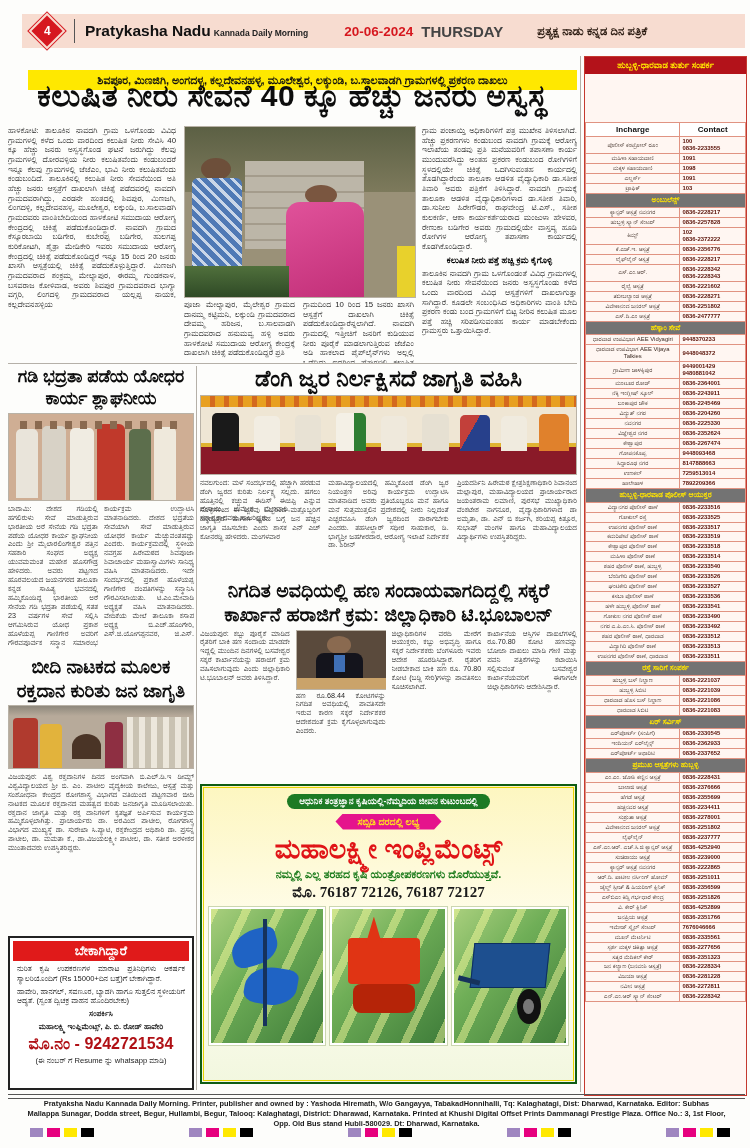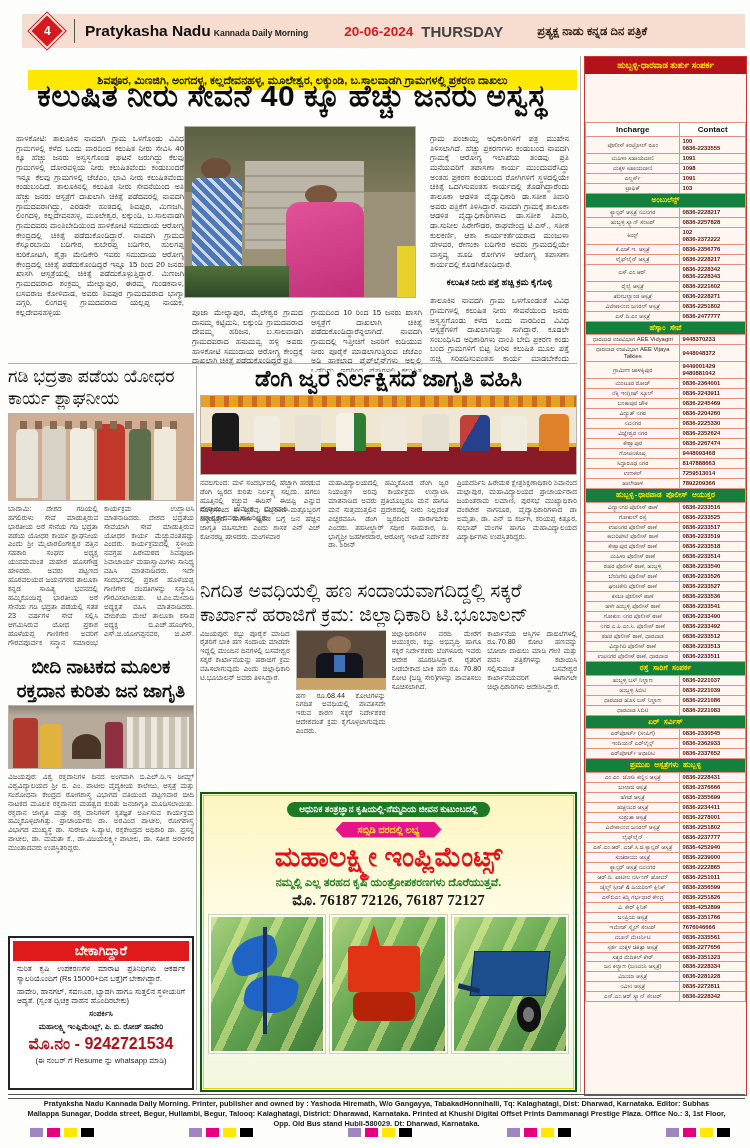--- a/index.html
+++ b/index.html
@@ -17,52 +17,52 @@
   .hdr-day{color:#444;font-weight:bold;font-size:15px;margin-left:8px;}
   .hdr-tagline{font-weight:bold;font-size:11.5px;color:#2a1a10;margin-left:34px;}
   .date-box{position:absolute;right:0;top:0;height:34px;width:172px;background:#e2241d;
     display:flex;align-items:center;justify-content:center;clip-path:polygon(12% 0,100% 0,100% 100%,0 100%);}
   .date-box span{color:#fff;font-weight:bold;font-size:11.5px;}
   
   .kicker{left:28px;top:70px;width:549px;height:20px;background:#ffe800;display:flex;align-items:center;justify-content:center;
     font-weight:bold;font-size:11px;color:#111;}
   .headline{left:8px;top:79px;width:569px;text-align:center;font-weight:800;font-size:30px;color:#0d0d0d;letter-spacing:.5px;}
   .lead-block{left:8px;top:126px;width:569px;height:238px;}
-  .news{font-size:7.8px;line-height:1.24;text-align:justify;color:#262626;margin:8px;overflow:hidden;}
+  .news{font-size:7.8px;line-height:1.24;text-align:justify;color:#262626;margin:0;overflow:hidden;}
   .lead-col1{position:absolute;left:0;top:0;width:168px;height:238px;}
   .lead-photo{position:absolute;left:176px;top:0;width:230px;height:170px;}
   .lead-col2a{position:absolute;left:176px;top:174px;width:111px;height:64px;}
   .lead-col2b{position:absolute;left:295px;top:174px;width:111px;height:64px;}
   .lead-col3{position:absolute;left:414px;top:0;width:155px;height:238px;overflow:hidden;}
   .subhead{font-size:8.5px;font-weight:bold;text-align:center;margin:3px 0;color:#000;}
   
   .photo{position:relative;overflow:hidden;border:1px solid #b9b2a6;background:#9a9178;}
   .ph{position:absolute;}
   
   .vrule{width:1px;background:#b5b0a8;}
   .leftcol{left:8px;top:366px;width:186px;height:726px;}
   .rightcol{left:200px;top:366px;width:377px;height:726px;}
-  .h2a{font-weight:400;font-size:17.5px;text-align:left;line-height:1.25;color:#0d0d0d;margin:0 0 3px 0;}
+  .h2a{font-weight:700;font-size:17.5px;text-align:center;line-height:1.25;color:#0d0d0d;margin:0 0 3px 0;}
   .h2b{font-weight:800;font-size:22.5px;text-align:center;color:#0d0d0d;margin:0;}
   .h2c{font-weight:800;font-size:18.5px;text-align:center;line-height:1.3;color:#0d0d0d;margin:4px 0 2px 0;}
   .twocol{column-count:2;column-gap:6px;height:146px;margin-top:4px;}
   .threecol{column-count:3;column-gap:8px;height:94px;margin-top:4px;}
   .small-news{font-size:7.2px;line-height:1.24;text-align:justify;color:#262626;margin:0;}
   .sugar-row{display:flex;gap:6px;height:142px;margin-top:2px;}
   .sugar-row>div{flex:1;overflow:hidden;}
   
   .wanted{border:2px solid #222;margin-top:5px;height:150px;background:#fff;}
   .wanted-title{background:#e01a1a;color:#fff;font-weight:bold;font-size:13px;text-align:center;padding:2px 0;margin:3px;}
   .wanted p{margin:3px 7px;font-size:7.6px;line-height:1.3;text-align:justify;color:#222;}
   .wanted .contact-label{text-align:center;font-weight:bold;}
   .wanted .company{text-align:center;font-weight:bold;}
   .wanted-phone{text-align:center;font-weight:800;font-size:16px;color:#b01116;margin:2px 0;}
   .wanted-note{text-align:center !important;}
   
-  .ad-box{margin-top:20px;height:296px;border:2px solid #0e5c13;outline:1px solid #e7d200;outline-offset:-4px;
+  .ad-box{margin-top:12px;height:296px;border:2px solid #0e5c13;outline:1px solid #e7d200;outline-offset:-4px;
     background:linear-gradient(180deg,#fdf6c0 0%,#fffef2 55%,#f2f7df 100%);position:relative;}
   .ad-banner{width:fit-content;margin:8px auto 0;background:#1c7a24;color:#fff;font-weight:bold;font-size:8.8px;
     padding:2px 12px;border-radius:9px;}
   .ad-ribbon{width:fit-content;margin:5px auto 0;background:#e5148c;color:#ffe81a;font-weight:bold;font-size:9.5px;
     padding:2px 22px;clip-path:polygon(0 50%,7% 0,93% 0,100% 50%,93% 100%,7% 100%);}
   .ad-title{text-align:center;font-weight:800;font-size:27px;color:#e01417;margin-top:4px;}
   .ad-slogan{text-align:center;font-weight:bold;font-size:11px;color:#1a7a1a;margin-top:3px;}
   .ad-phone{text-align:center;font-weight:800;font-size:15px;color:#1a1a1a;margin-top:3px;font-family:"Liberation Serif",serif;}
   .ad-products{display:flex;gap:5px;padding:6px 7px 0;height:138px;}
   .product{flex:1;position:relative;overflow:hidden;border:2px solid #fff;box-shadow:0 0 0 1px #cbd6b0;
@@ -79,21 +79,21 @@
   .wheel{position:absolute;background:#111;border-radius:50%;}
   .wheel::after{content:"";position:absolute;inset:28%;background:#777;border-radius:50%;}
   
   .sidebar{left:584px;top:56px;width:161px;height:1038px;border:1px solid #c4392f;background:#fff6f2;overflow:hidden;}
   .sb-title{background:#b3121a;color:#ffe400;font-weight:bold;font-size:8.6px;text-align:center;padding:3px 1px;}
   .sb-table{width:100%;border-collapse:collapse;margin-top:48px;}
   .sb-table td{border:1px solid #e09382;font-size:5.9px;padding:1px 2px;color:#3a2a22;line-height:1.18;}
   .sb-table td.name{width:59%;text-align:center;}
   .sb-table td.contact{font-weight:bold;color:#5a1208;white-space:pre-line;}
   .sb-table td.colhdr{font-weight:bold;font-size:8px;color:#111;text-align:center;background:#fff;padding:2px;}
-  .sb-table td.sec-hdr{background:#15803d;color:#ffe400;font-weight:bold;font-size:7.4px;text-align:center;padding:2px;font-family:Liberation Mono, monospace;}
+  .sb-table td.sec-hdr{background:#737373;color:#ffe400;font-weight:bold;font-size:7.4px;text-align:center;padding:2px;}
   
   .footer-rule{left:8px;top:1094px;width:737px;height:3px;border-top:1px solid #555;border-bottom:1px solid #555;}
   .footer-text{left:8px;top:1099px;width:737px;text-align:center;font-size:7.4px;font-weight:bold;color:#1c1c1c;line-height:1.35;}
   .marks{left:30px;top:1128px;width:700px;display:flex;justify-content:space-between;}
   .mark-group{display:flex;gap:4px;}
   .mark-group span{width:13px;height:9px;display:inline-block;}
 </style>
 </head>
 <body>
 

